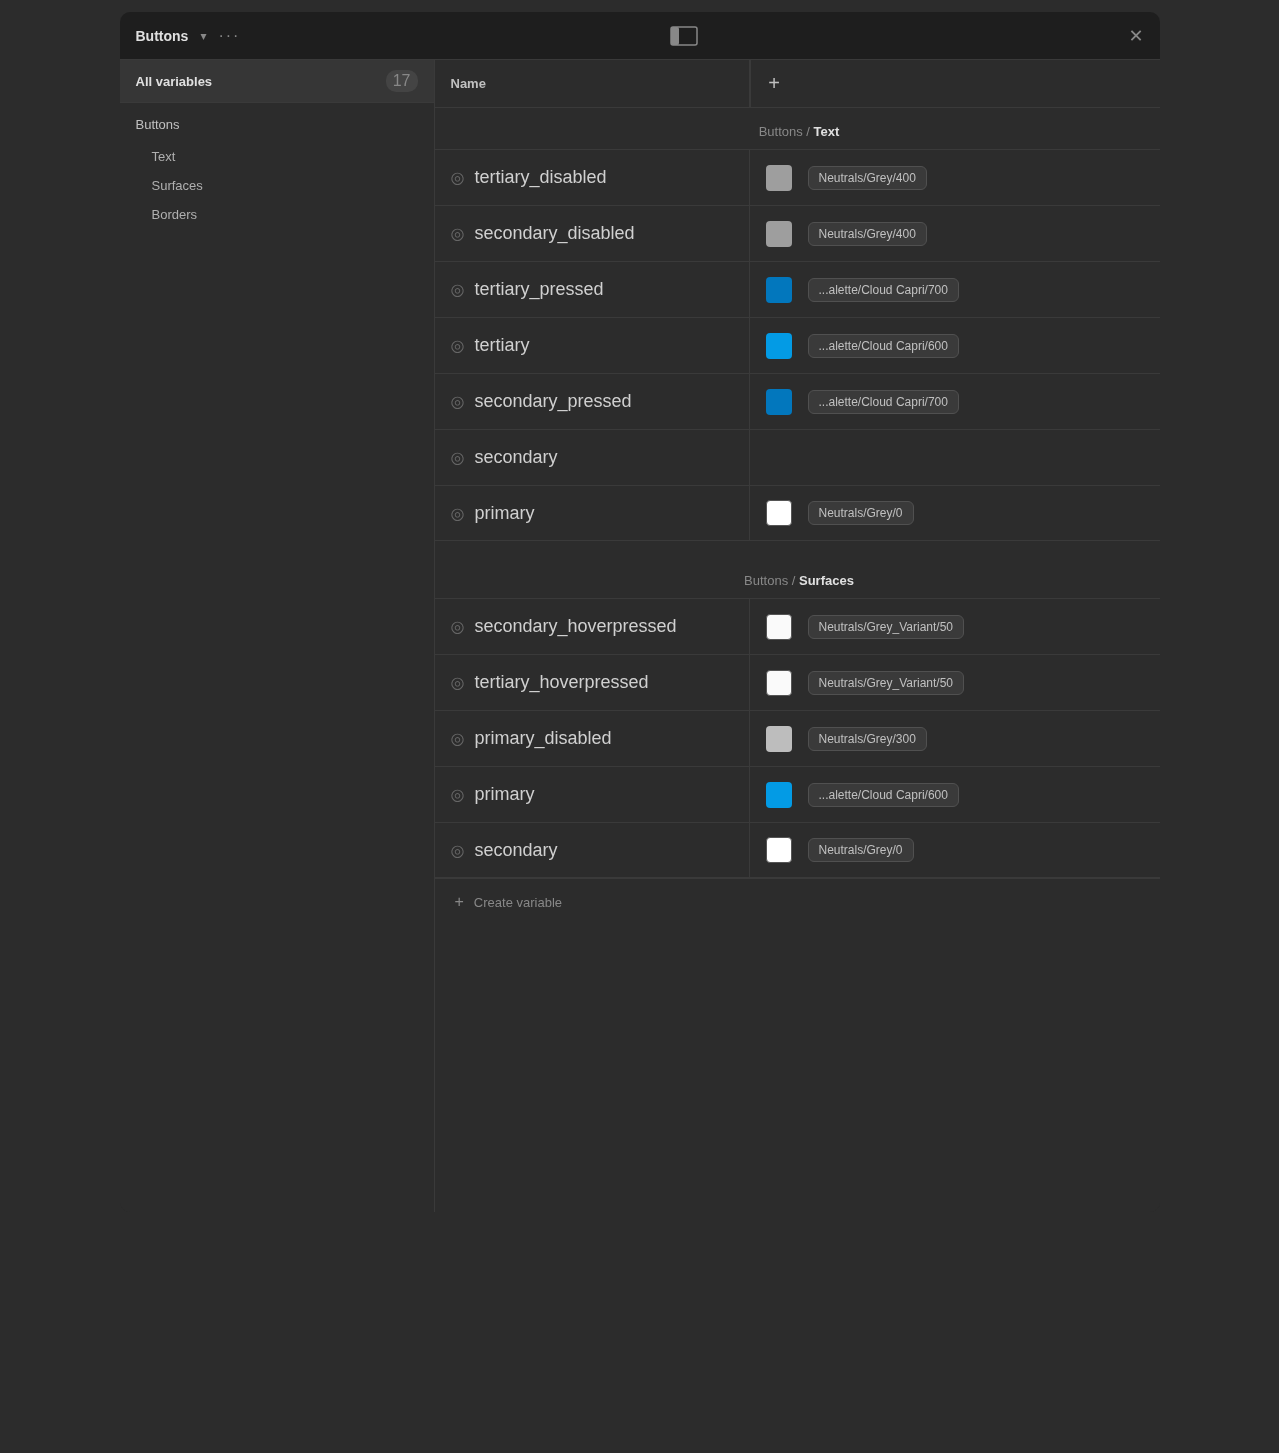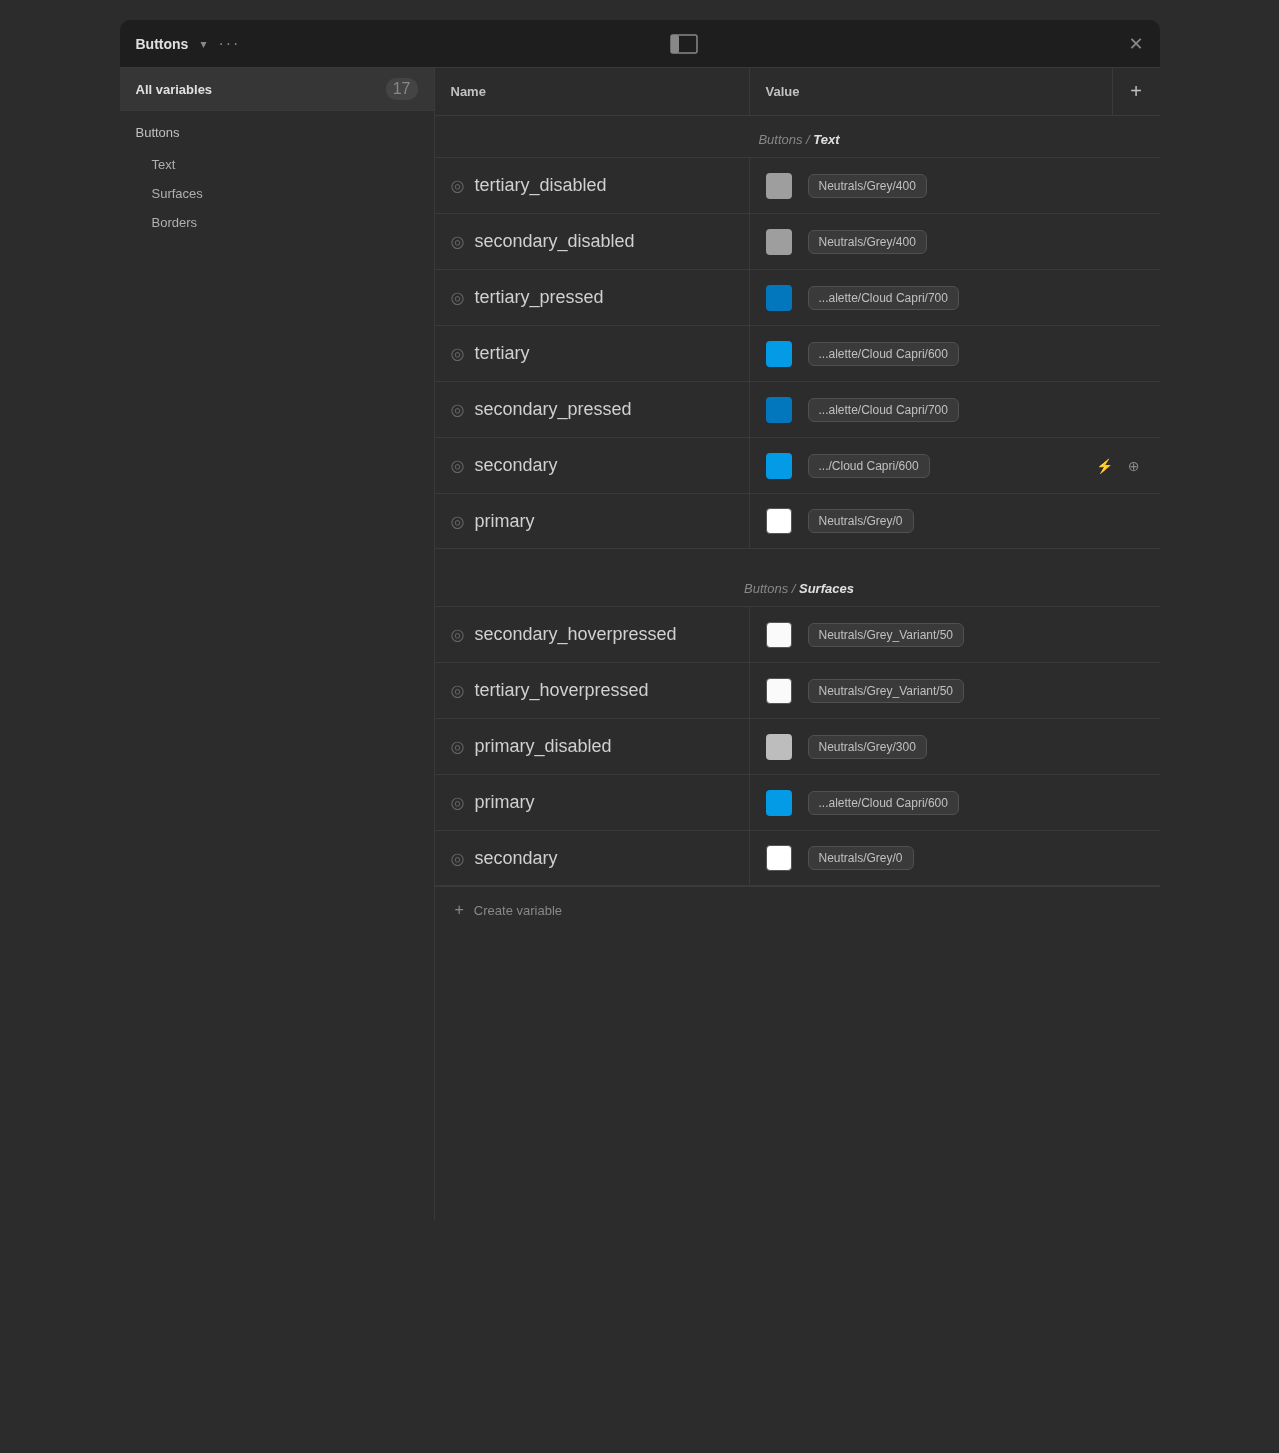--- a/index.html
+++ b/index.html
@@ -11,21 +11,21 @@
       min-height: 1453px;
     }
     .app-window {
       width: 1040px;
       min-height: 1200px;
       background: #2c2c2c;
       border-radius: 10px;
       overflow: hidden;
       display: flex;
       flex-direction: column;
-      margin: 20px auto;
+      margin: 12px auto;
     }
     
     .title-bar {
       display: flex;
       align-items: center;
       justify-content: space-between;
       background: #1e1e1e;
       padding: 0 16px;
       height: 48px;
       border-bottom: 1px solid #3a3a3a;
@@ -155,21 +155,20 @@
       font-size: 20px;
     }
     
     .variable-group {
       margin-bottom: 0;
     }
     .group-header {
       padding: 16px 20px 10px 24px;
       font-size: 13px;
       color: #888;
-      font-style: italic;
     }
     .group-header strong {
       color: #e0e0e0;
       font-weight: 600;
     }
     
     .variable-row {
       display: flex;
       align-items: center;
       height: 56px;
@@ -285,21 +284,20 @@
       </div>
       <div class="sidebar-item">Text</div>
       <div class="sidebar-item">Surfaces</div>
       <div class="sidebar-item">Borders</div>
     </div>
 
     <div class="content">
 
       <div class="content-header">
         <div class="col-name">Name</div>
-        <div class="col-value">Value</div>
         <div class="col-add">+</div>
       </div>
 
       <div class="variable-group">
         <div class="group-header">
           Buttons / <strong>Text</strong>
         </div>
 
         <div class="variable-row">
           <div class="var-name-cell">
@@ -354,28 +352,20 @@
             <div class="color-swatch swatch-cloud-700"></div>
             <span class="value-chip">...alette/Cloud Capri/700</span>
           </div>
         </div>
 
         <div class="variable-row">
           <div class="var-name-cell">
             <span class="var-icon">◎</span>
             <span class="var-name">secondary</span>
           </div>
-          <div class="var-value-cell">
-            <div class="color-swatch swatch-cloud-600"></div>
-            <span class="value-chip">.../Cloud Capri/600</span>
-            <div class="var-actions">
-              <span class="action-btn">⚡</span>
-              <span class="action-btn">⊕</span>
-            </div>
-          </div>
         </div>
 
         <div class="variable-row">
           <div class="var-name-cell">
             <span class="var-icon">◎</span>
             <span class="var-name">primary</span>
           </div>
           <div class="var-value-cell">
             <div class="color-swatch swatch-grey-0"></div>
             <span class="value-chip">Neutrals/Grey/0</span>

